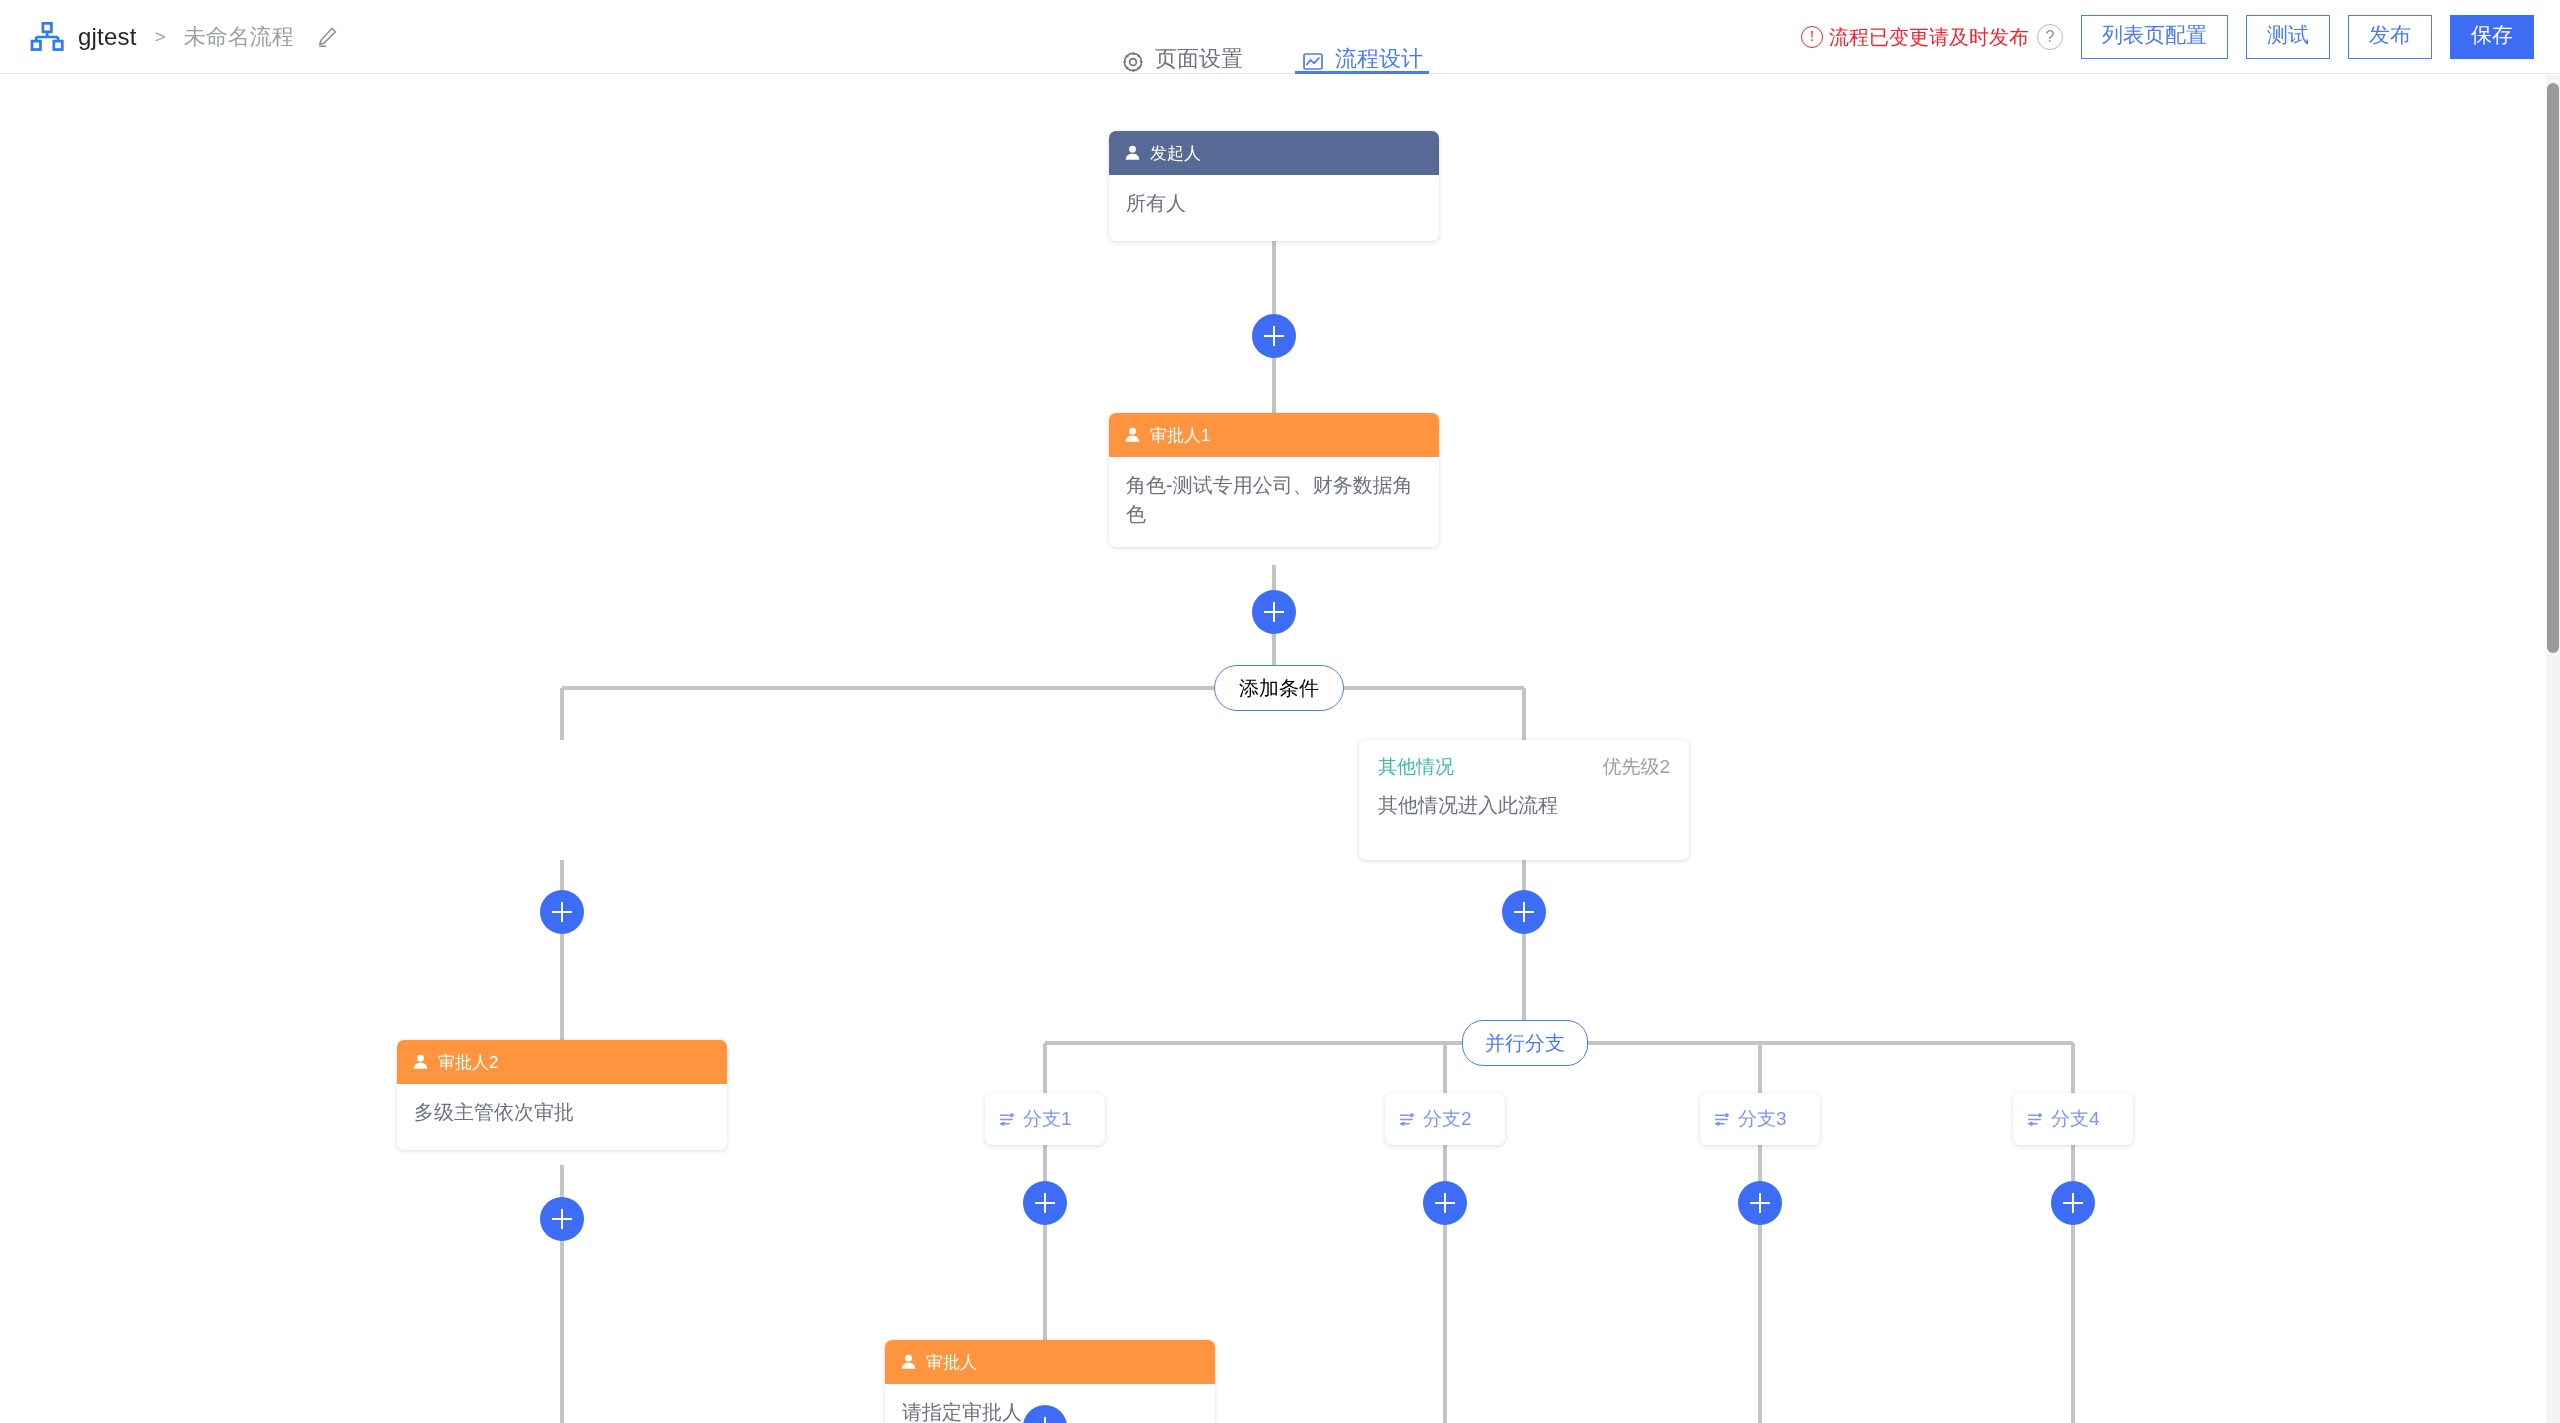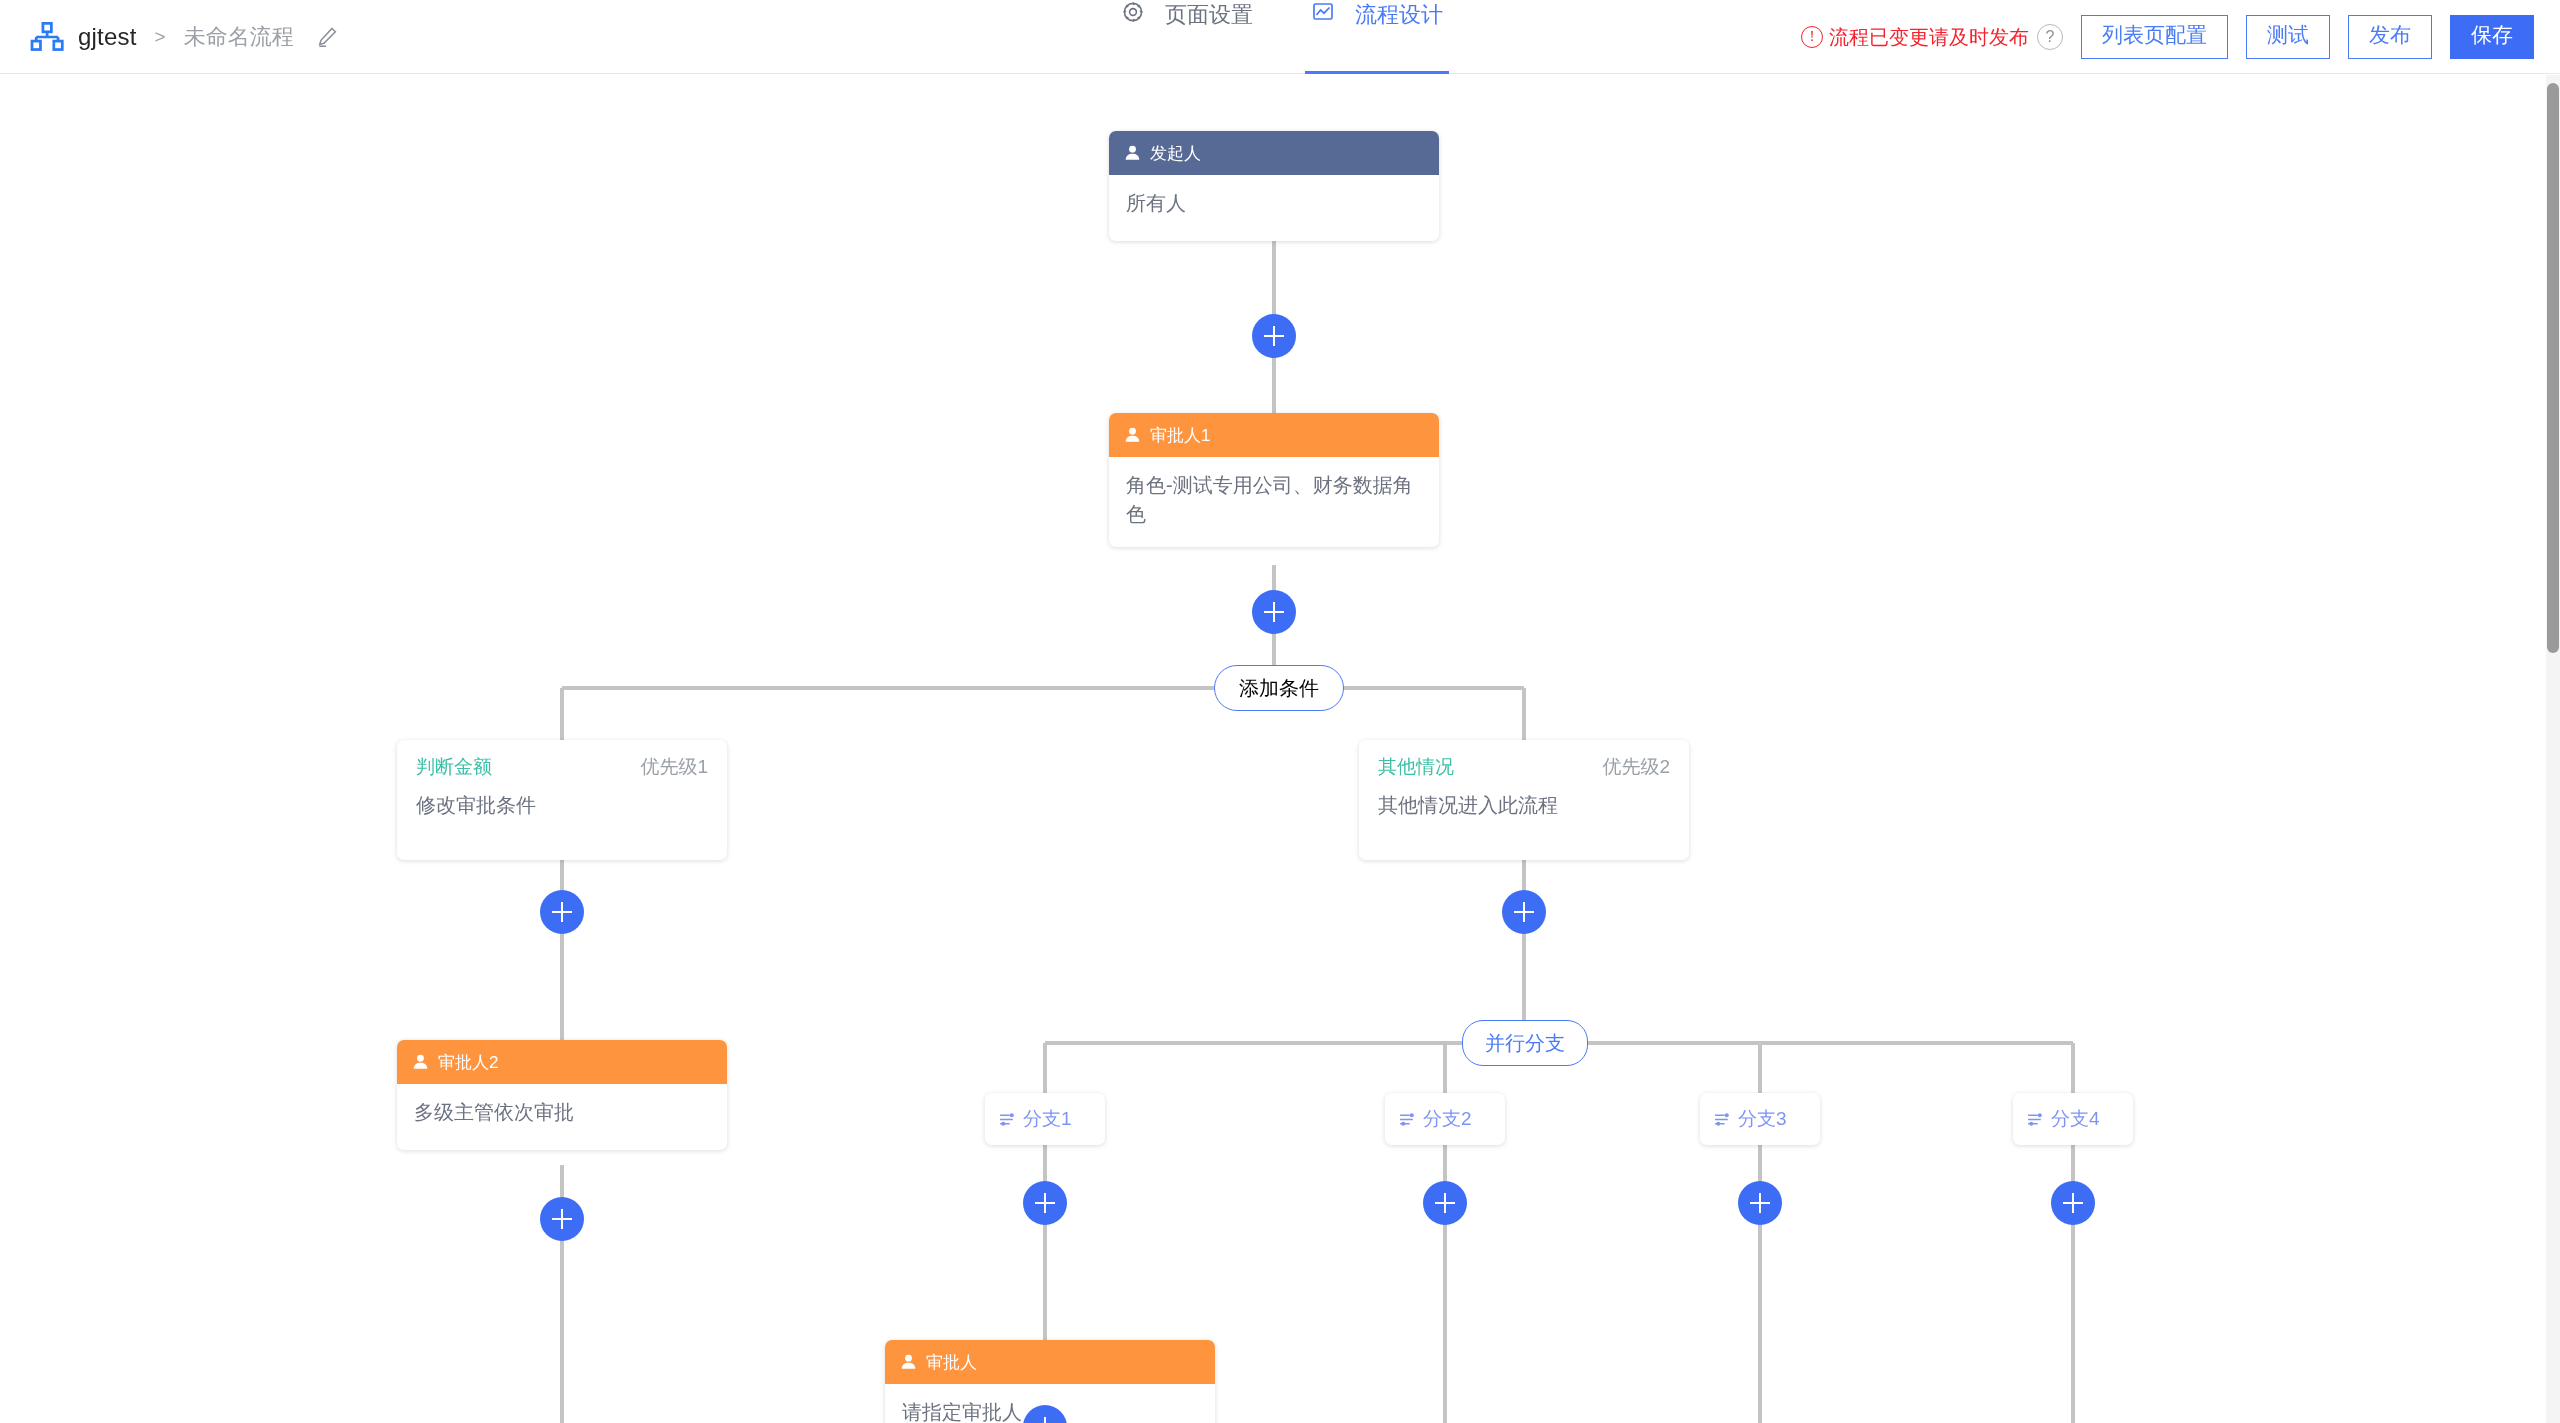--- a/index.html
+++ b/index.html
@@ -28,21 +28,21 @@
   }
   .crumb-sep { font-size: 19px; color: #9aa0a6; margin: 0 4px; }
   .flow-name { font-size: 22px; color: #9aa0a6; }
   .pencil-icon { width: 22px; height: 22px; margin-left: 8px; display:block; }
 
   .center-tabs {
     position: absolute; left: 1115px; top: 0;
     height: 74px; display: flex; align-items: stretch; gap: 46px;
   }
   .tab {
-    display: flex; align-items: flex-start; gap: 20px;
+    display: flex; align-items: flex-end; gap: 10px;
     font-size: 22px; color: #6b7280;
     padding: 0 6px; height: 74px; cursor: pointer;
     position: relative;
   }
   .tab.active { color: #4a7bf7; }
   .tab.active::after {
     content: ""; position: absolute; left: 0; right: 0; bottom: 0;
     height: 3px; background: #4a7bf7;
   }
   .tab svg { display: block; }
@@ -292,27 +292,20 @@
       </span>
       <span>审批人1</span>
     </div>
     <div class="node-body">角色-测试专用公司、财务数据角色</div>
   </div>
 
   <div class="plus" style="left:1252px; top:515px;"></div>
 
   <div class="pill" style="left:1214px; top:590px;">添加条件</div>
 
-  <div class="cond" style="left:397px; top:665px;">
-    <div class="cond-top">
-      <span class="cond-title">判断金额</span>
-      <span class="cond-prio">优先级1</span>
-    </div>
-    <div class="cond-desc">修改审批条件</div>
-  </div>
 
   <div class="cond" style="left:1359px; top:665px;">
     <div class="cond-top">
       <span class="cond-title">其他情况</span>
       <span class="cond-prio">优先级2</span>
     </div>
     <div class="cond-desc">其他情况进入此流程</div>
   </div>
 
   <div class="plus" style="left:540px;  top:815px;"></div>

